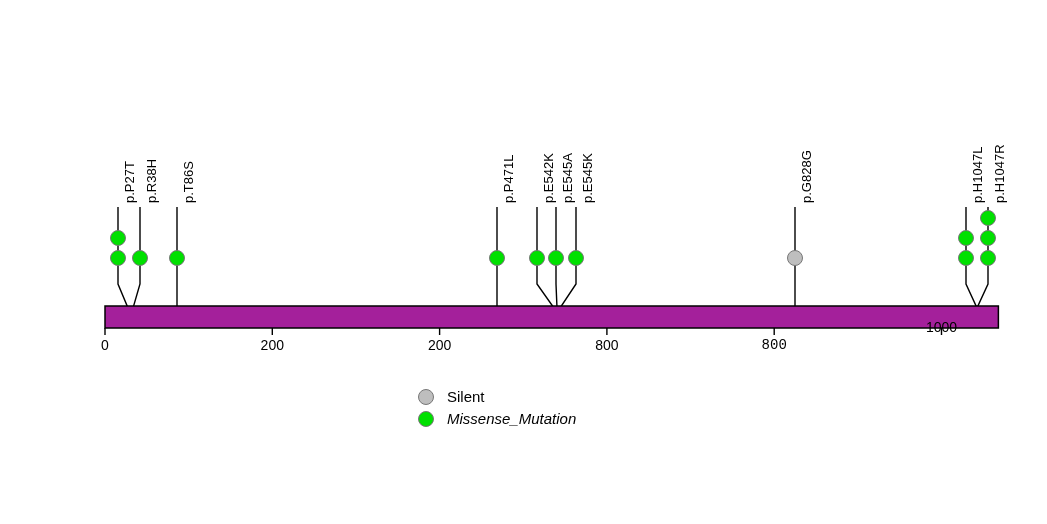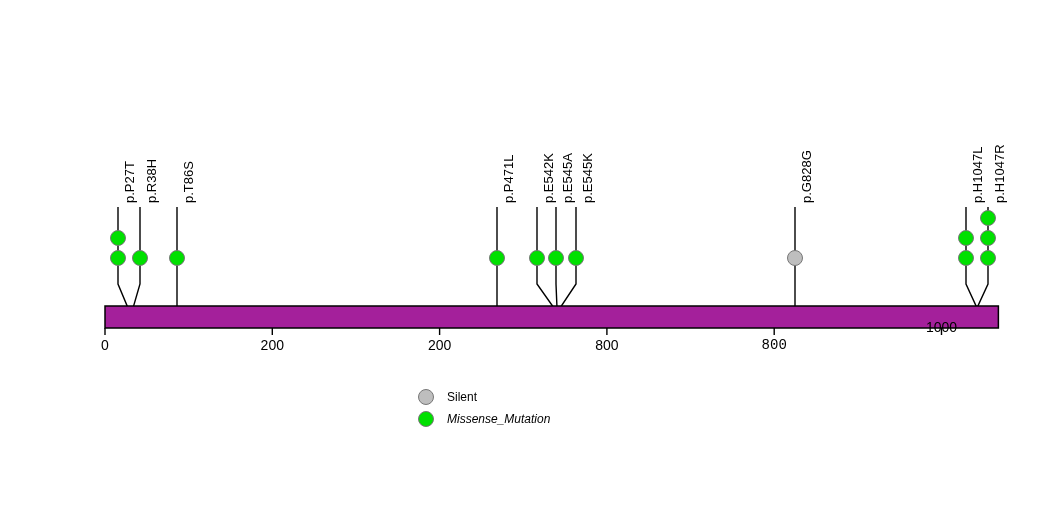--- a/index.html
+++ b/index.html
@@ -38,21 +38,21 @@
     font-family: "Liberation Sans", sans-serif;
     font-size: 14px;
     line-height: 14px;
     color: #000000;
     text-align: center;
     white-space: nowrap;
   }
   .legend-label {
     position: absolute;
     font-family: "Liberation Sans", sans-serif;
-    font-size: 12px;
+    font-size: 15px;
     line-height: 14px;
     color: #000000;
     white-space: nowrap;
   }
 </style>
 </head>
 <body>
 
 <svg id="plot" viewBox="0 0 1047 524">
   <g id="stems-layer">

